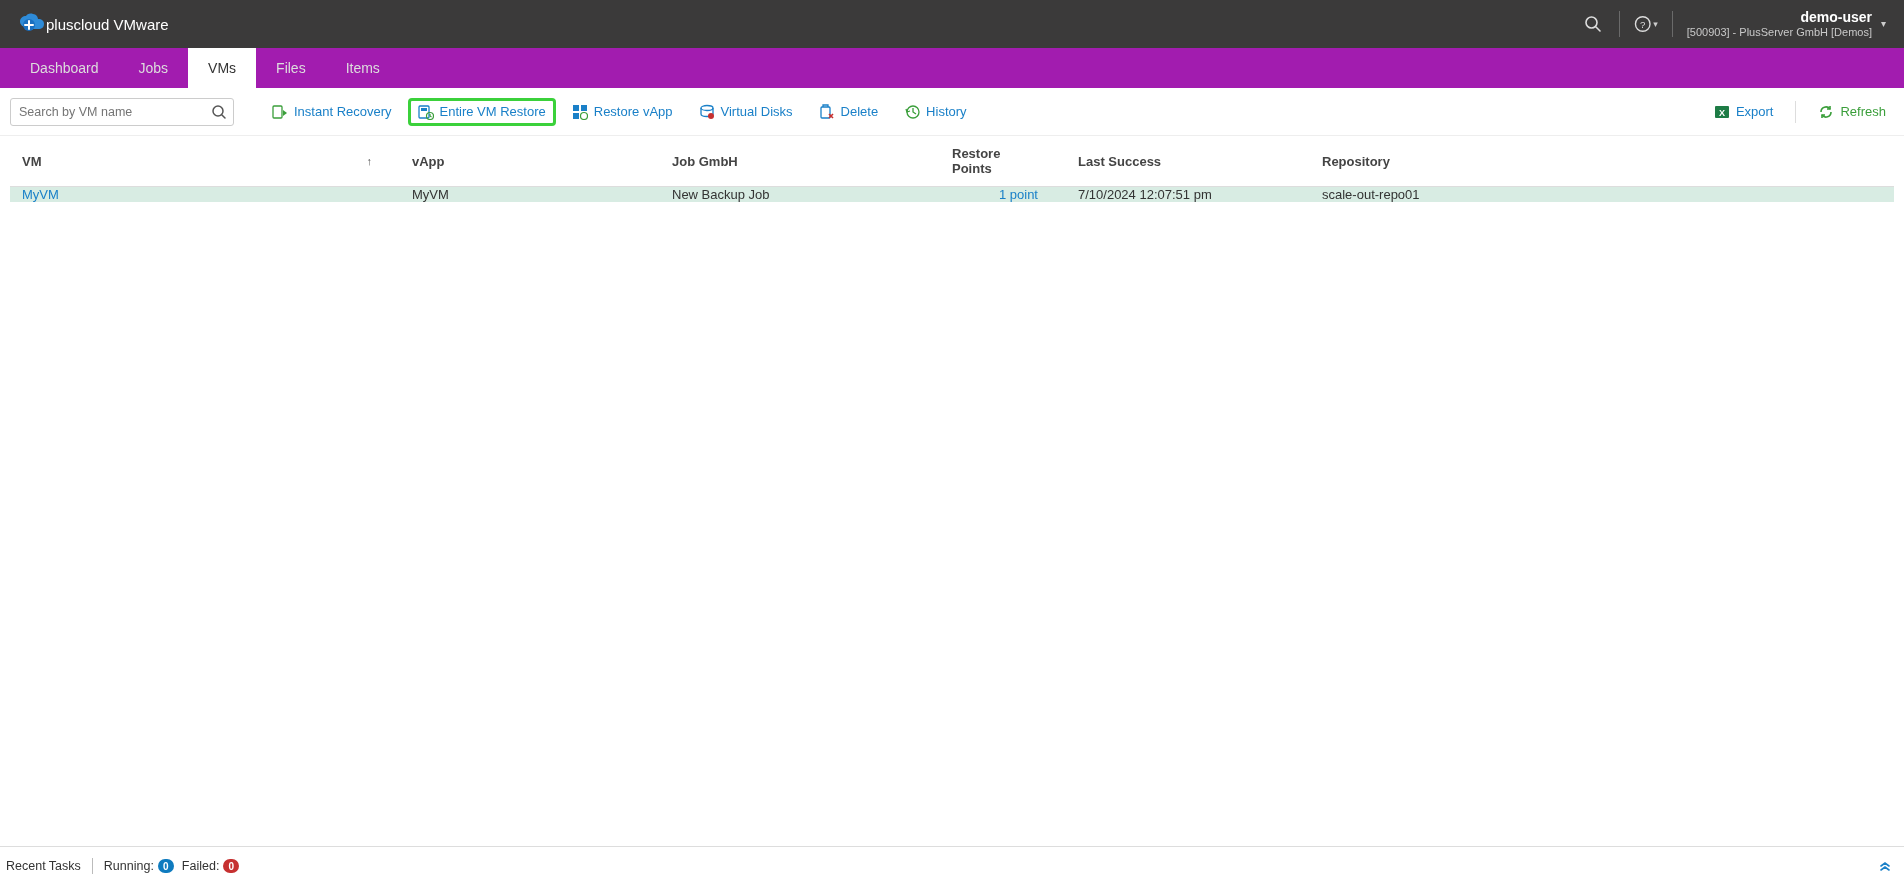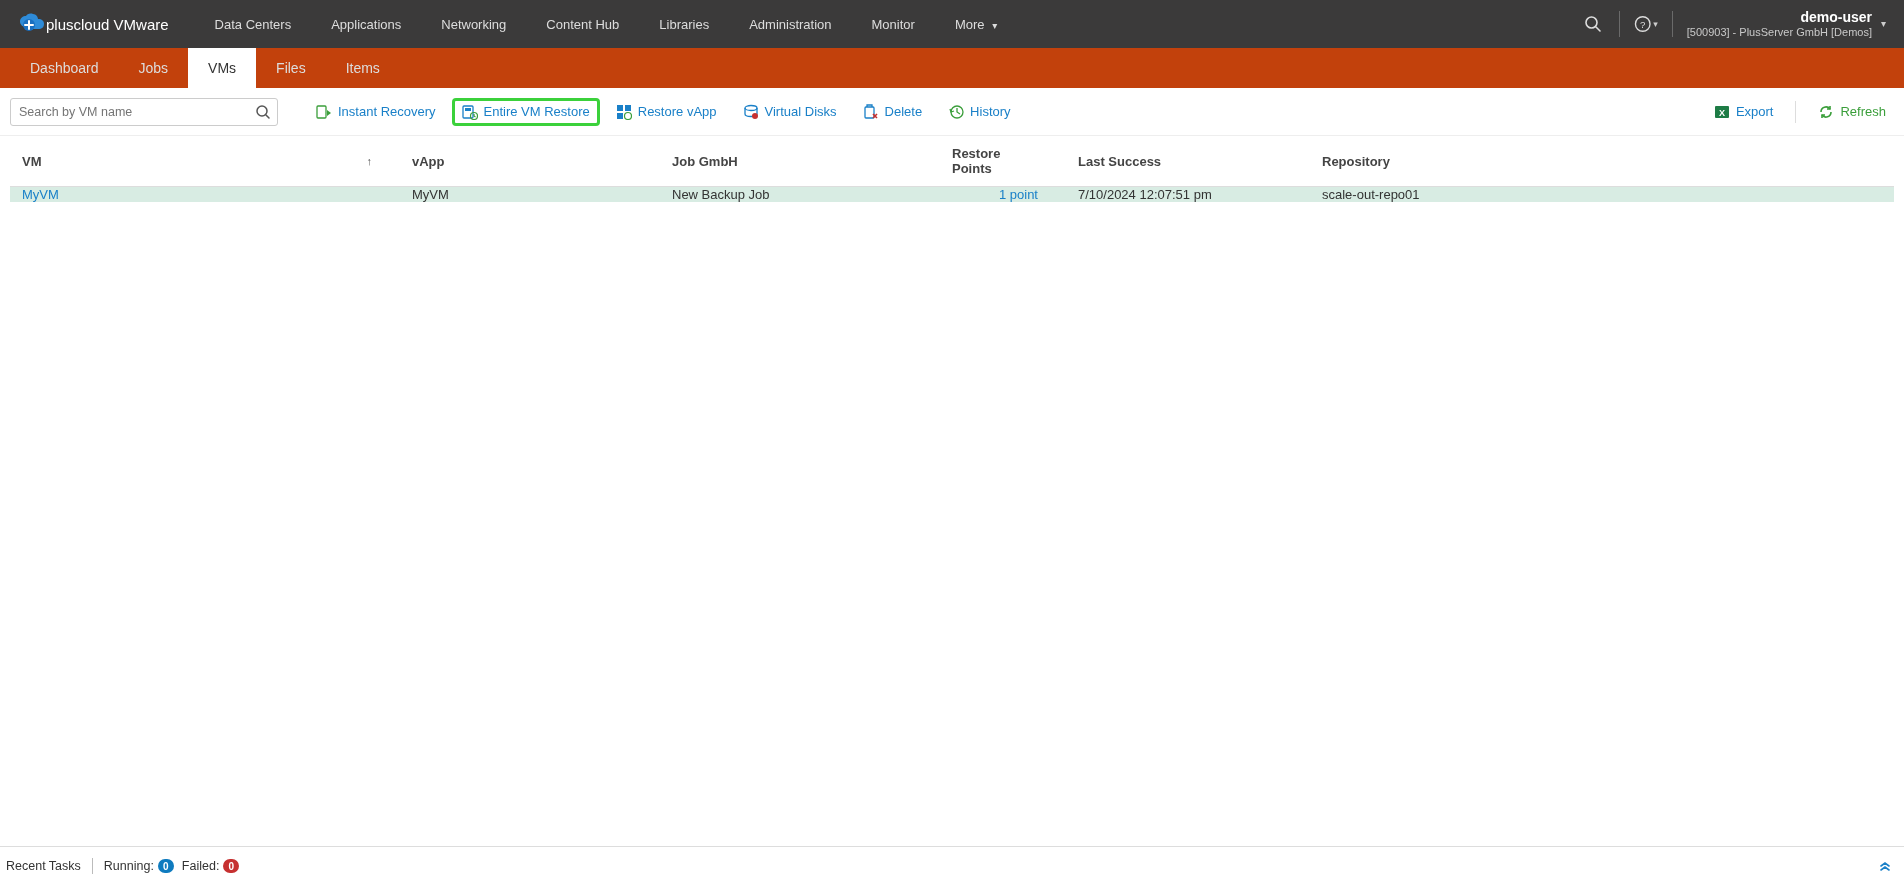--- a/index.html
+++ b/index.html
@@ -78,21 +78,21 @@
   .user-caret {
     position: absolute;
     right: 0; top: 50%;
     transform: translateY(-50%);
     color: #ccc;
     font-size: 10px;
   }
 
   
   .subtabs {
-    background: #c2410c;
+    background: #a21caf;
     height: 40px;
     display: flex;
     align-items: stretch;
     padding: 0 10px;
   }
   .subtab {
     display: flex;
     align-items: center;
     padding: 0 20px;
     color: #ddd;
@@ -112,21 +112,21 @@
     padding: 0 10px;
     border-bottom: 1px solid #eee;
     gap: 10px;
   }
   .search-wrap {
     display: flex;
     align-items: center;
     border: 1px solid #ccc;
     border-radius: 3px;
     height: 28px;
-    width: 268px;
+    width: 224px;
     padding: 0 6px 0 8px;
     margin-right: 20px;
   }
   .search-wrap input {
     border: none;
     outline: none;
     flex: 1;
     font-size: 12.5px;
     color: #555;
     background: transparent;
@@ -223,33 +223,20 @@
     <span class="brand-logo">
       <svg width="28" height="22" viewBox="0 0 28 22">
         <path d="M8 14c-4 0-6-3-6-5.5C2 5 5 3 8 3c1-2 4-3 7-2 3 0 5 3 5 5 4 0 6 2 6 5 0 3-2 5-6 5H8z" fill="#2e8bd8"></path>
         <circle cx="11" cy="12" r="6" fill="#1a6fc0"></circle>
         <path d="M11 8v8M7 12h8" stroke="#fff" stroke-width="2" stroke-linecap="round"></path>
       </svg>
     </span>
     <span class="brand-name">pluscloud VMware</span>
   </div>
 
-  <div class="topnav">
-    <div class="topnav-item">Data Centers</div>
-    <div class="topnav-item">Applications</div>
-    <div class="topnav-item">Networking</div>
-    <div class="topnav-item">Content Hub</div>
-    <div class="topnav-item">Libraries</div>
-    <div class="topnav-item">Administration</div>
-    <div class="topnav-item">Monitor</div>
-    <div class="topnav-item">
-      <span>More</span>
-      <span style="font-size:10px; margin-left:4px;">▾</span>
-    </div>
-  </div>
 
   <div class="top-right">
     <div class="icon-btn">
       <svg width="20" height="20" viewBox="0 0 20 20">
         <circle cx="8.5" cy="8.5" r="5.5" fill="none" stroke="#ddd" stroke-width="1.6"></circle>
         <line x1="13" y1="13" x2="17" y2="17" stroke="#ddd" stroke-width="1.6" stroke-linecap="round"></line>
       </svg>
     </div>
     <div class="vr"></div>
     <div class="icon-btn" style="gap:2px;">

